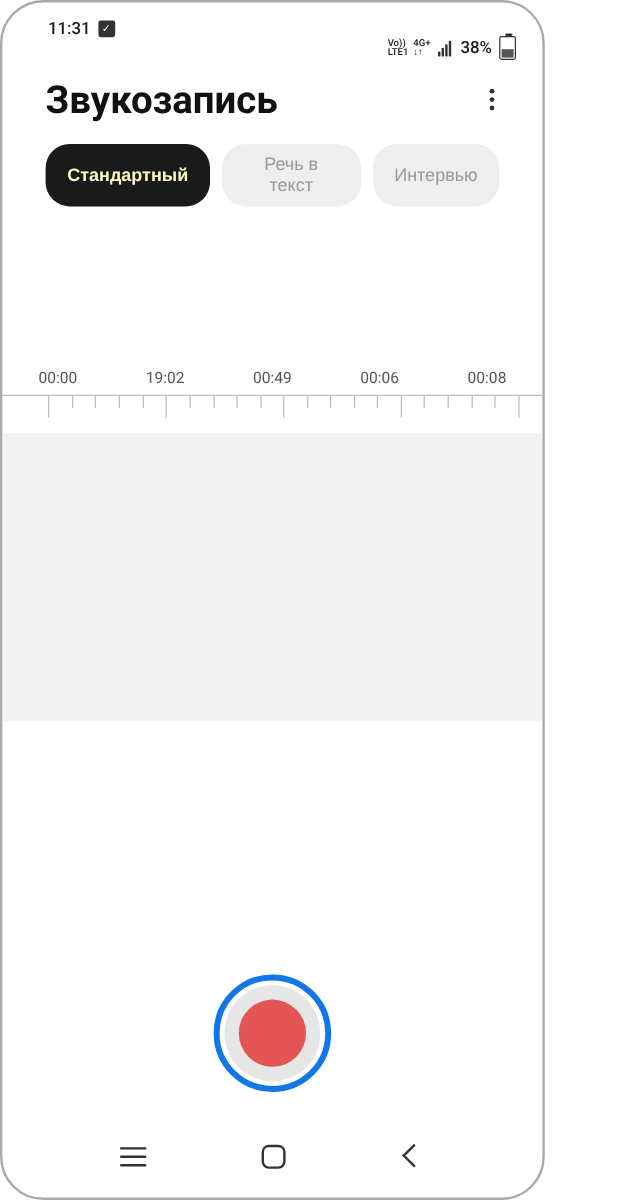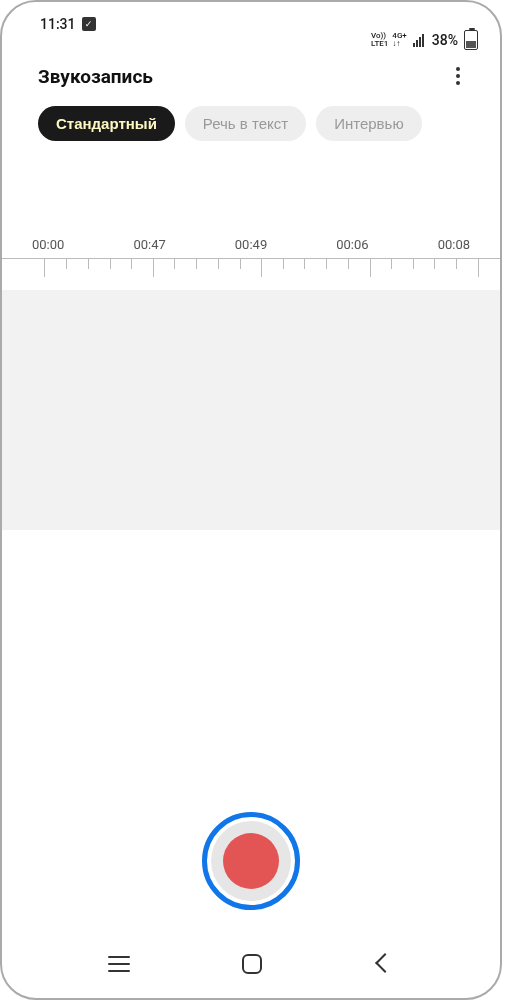--- a/index.html
+++ b/index.html
@@ -5,21 +5,21 @@
     * { margin: 0; padding: 0; box-sizing: border-box; }
     body {
       font-family: -apple-system, BlinkMacSystemFont, 'Segoe UI', Roboto, sans-serif;
       background: #fff;
       width: 525px;
       height: 1000px;
       overflow: hidden;
       position: relative;
     }
     .phone-frame {
-      width: 502px;
+      width: 454px;
       height: 1000px;
       border: 2px solid #aaa;
       border-radius: 36px;
       position: relative;
       background: #fff;
       overflow: hidden;
     }
     .status-bar {
       display: flex;
       justify-content: space-between;
@@ -55,38 +55,38 @@
       width: 6px; height: 2px; background: #333; border-radius: 1px;
     }
     .battery::after {
       content: ''; position: absolute; bottom: 1px; left: 1px; right: 1px;
       height: 38%; background: #555;
     }
     .header {
       display: flex; justify-content: space-between; align-items: center;
       padding: 24px 30px 18px 36px;
     }
-    .title { font-size: 19px; font-weight: 700; color: #111; }
+    .title { font-size: 32px; font-weight: 700; color: #111; }
     .more-icon {
       width: 24px; height: 24px;
       display: flex; flex-direction: column; justify-content: center; align-items: center; gap: 3px;
       cursor: pointer;
     }
     .more-icon span { width: 4px; height: 4px; background: #333; border-radius: 50%; }
     .tabs {
       display: flex; gap: 10px; padding: 0 36px 18px 36px;
     }
     .tab {
       padding: 9px 18px; border-radius: 20px;
       font-size: 15px; background: #eee; color: #999;
       border: none; cursor: pointer;
     }
     .tab.active { background: #1a1a1a; color: #fef9c3; font-weight: 600; }
     .timeline {
-      margin-top: 78px;
+      margin-top: 118px;
     }
     .time-labels {
       display: flex; justify-content: space-between;
       padding: 0 30px 6px 30px;
       font-size: 13px; color: #555;
     }
     .ruler {
       height: 32px; position: relative;
       border-top: 1px solid #bbb;
       margin: 0 0 0 0;
@@ -189,21 +189,21 @@
 
   <div class="tabs">
     <button class="tab active">Стандартный</button>
     <button class="tab">Речь в текст</button>
     <button class="tab">Интервью</button>
   </div>
 
   <div class="timeline">
     <div class="time-labels">
       <span>00:00</span>
-      <span>00:47</span>
+      <span>19:02</span>
       <span>00:49</span>
       <span>00:06</span>
       <span>00:08</span>
     </div>
     <div class="ruler">
       <div class="tick major" style="left:8.5%"></div>
       <div class="tick minor" style="left:12.9%"></div>
       <div class="tick minor" style="left:17.2%"></div>
       <div class="tick minor" style="left:21.6%"></div>
       <div class="tick minor" style="left:25.9%"></div>

